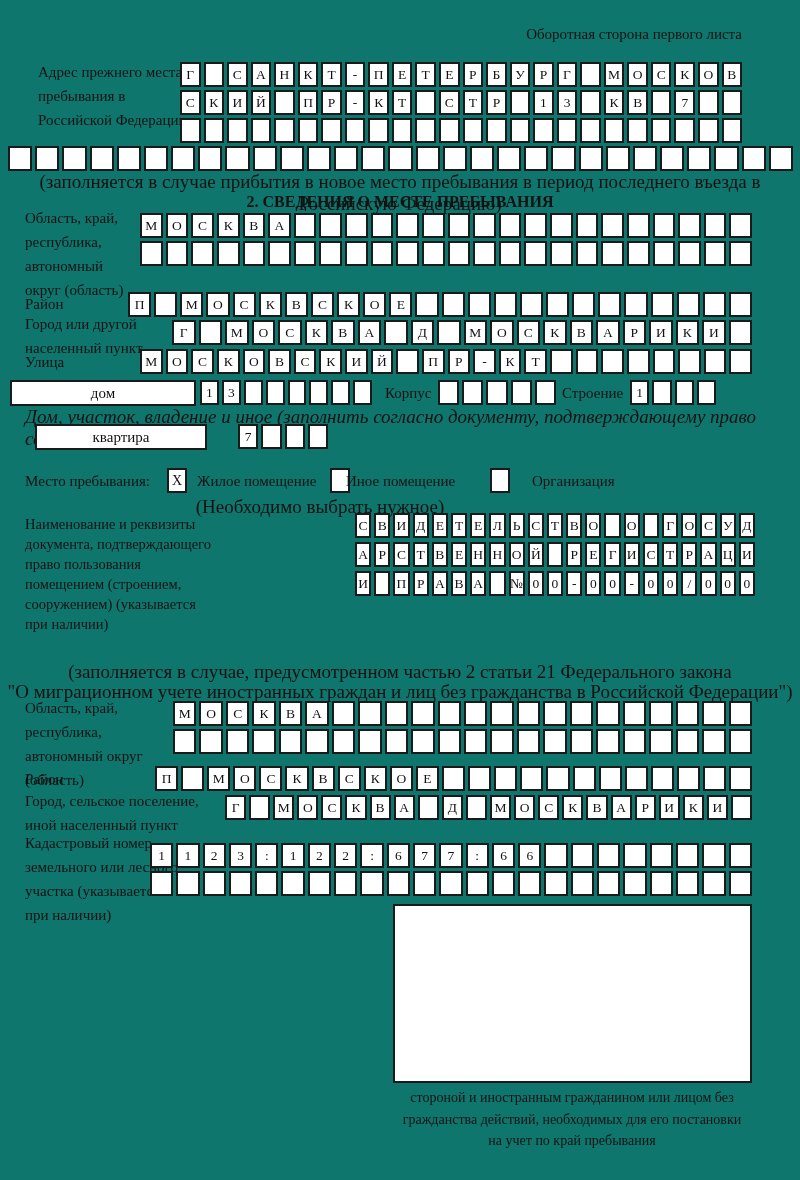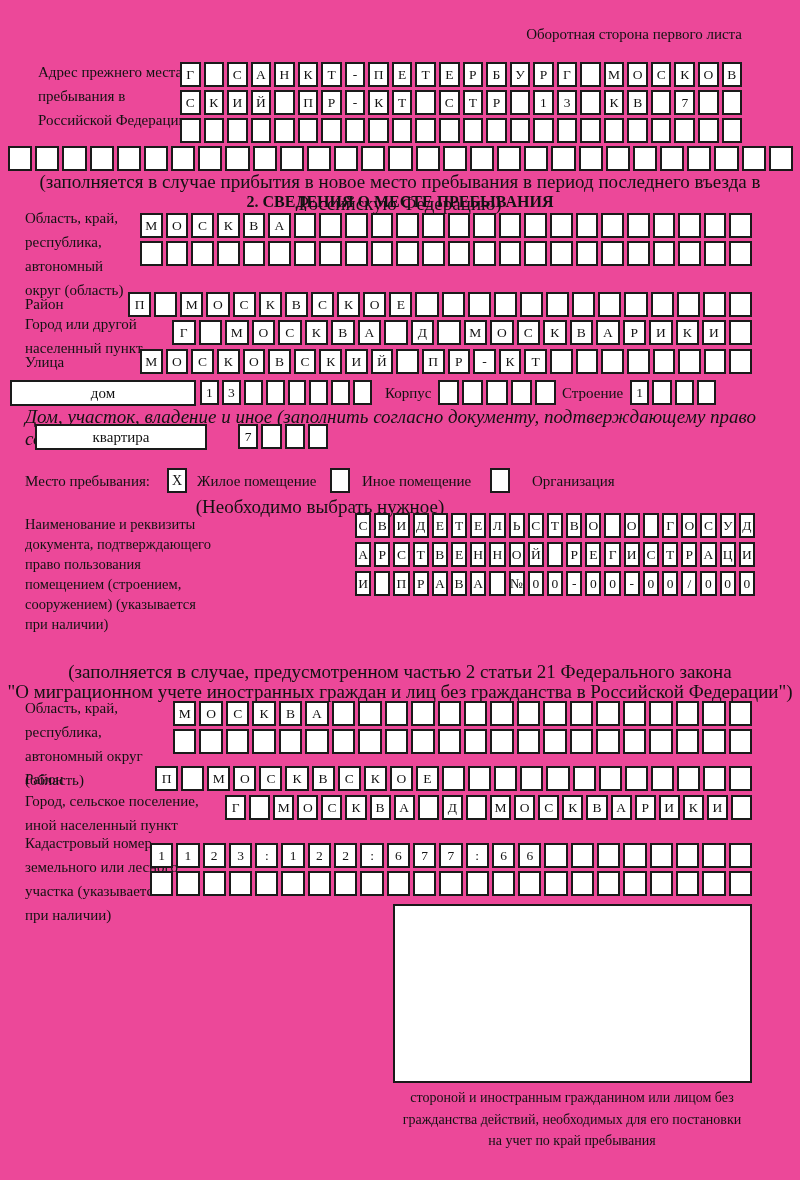--- a/index.html
+++ b/index.html
@@ -1,16 +1,16 @@
 <!DOCTYPE html>
 <html><head>
 <meta charset="utf-8">
 <style>
   html,body{margin:0;padding:0;background:#fff;}
-  .page{position:relative;width:800px;height:1180px;background:#ec4899;overflow:hidden;
+  .page{position:relative;width:800px;height:1180px;background:#0f766e;overflow:hidden;
         font-family:"Liberation Serif","DejaVu Serif",serif;color:#121212;}
   .abs{position:absolute;}
   .row{position:absolute;display:flex;gap:3px;height:25px;}
   .cell{flex:1 1 0;min-width:0;border:2px solid #1a1a1a;box-sizing:border-box;background:#fff;
         display:flex;align-items:center;justify-content:center;font-size:13.5px;line-height:1;}
   .lbl{font-size:15px;line-height:24px;}
   .lines .line{font-size:15px;line-height:24px;}
   .lines-tight .line{font-size:14.5px;line-height:20px;}
   .note{font-size:19px;}
   .title{font-weight:bold;font-size:16px;}
@@ -327,21 +327,21 @@
       <span class="cell"></span>
       <span class="cell"></span>
     </div>
 
   <div class="abs lbl" style="left:25px;top:469px;">Место пребывания:</div>
   <div class="cbox" style="left:167px;top:468px;">
       <span>X</span>
     </div>
   <div class="abs lbl" style="left:197px;top:469px;">Жилое помещение</div>
   <div class="cbox" style="left:330px;top:468px;"></div>
-  <div class="abs lbl" style="left:362px;top:469px;">Иное помещение</div>
+  <div class="abs lbl" style="left:346px;top:469px;">Иное помещение</div>
   <div class="cbox" style="left:490px;top:468px;"></div>
   <div class="abs lbl" style="left:532px;top:469px;">Организация</div>
   <div class="abs note" style="left:170px;top:496px;width:300px;text-align:center;">(Необходимо выбрать нужное)</div>
 
   <div class="abs lines-tight lines" style="left:25px;top:514px;">
       <div class="line">Наименование и реквизиты</div>
       <div class="line">документа, подтверждающего</div>
       <div class="line">право пользования</div>
       <div class="line">помещением (строением,</div>
       <div class="line">сооружением) (указывается</div>

